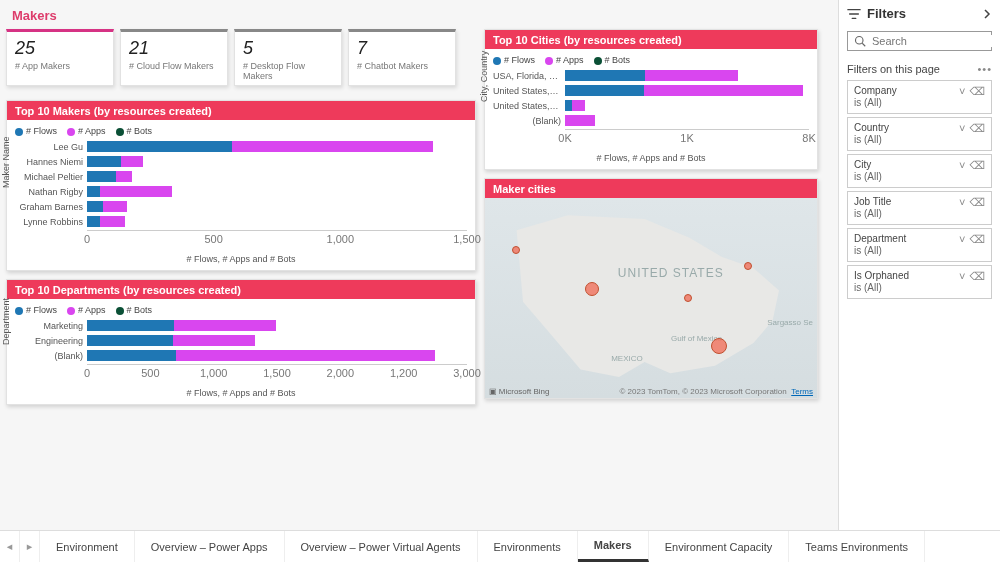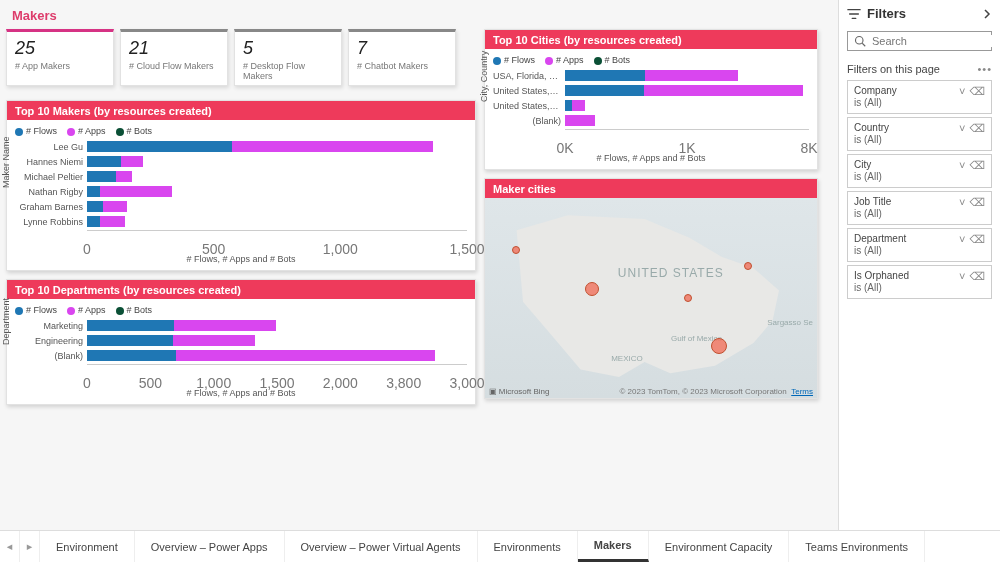--- a/index.html
+++ b/index.html
@@ -18,21 +18,21 @@
   .chart-header { background:#ee3a5b; color:#fff; font-size:11px; font-weight:600; padding:4px 8px 3px;}
   .legend { display:flex; gap:10px; padding:6px 8px 2px; align-items:flex-end; font-size:9px; color:#444;}
   .sw { width:8px; height:8px; border-radius:50%; display:inline-block; margin-right:3px; vertical-align:middle;}
   .sw.flows{background:#1f77b4;} .sw.apps{background:#d946ef;} .sw.bots{background:#0b5036;}
   .chart-body { padding:2px 8px 6px; position:relative;}
   .bar-row { display:flex; align-items:center; height:13px; margin-bottom:2px;}
   .bar-label { width:72px; text-align:right; font-size:9px; color:#555; padding-right:4px; white-space:nowrap; overflow:hidden; text-overflow:ellipsis;}
   .bar-track { flex:1; height:11px; position:relative;}
   .bar-seg { height:100%; display:inline-block; vertical-align:top;}
   .axis { position:relative; height:22px; margin-left:72px; border-top:1px solid #ccc;}
-  .axis span{position:absolute; top:2px; font-size:14px; color:#777; transform:translateX(-50%);margin-top:8px;}
+  .axis span{position:absolute; top:2px; font-size:11px; color:#777; transform:translateX(-50%);}
   .axis-title { text-align:center; font-size:9px; color:#555; margin-top:2px;}
   .ylabel { position:absolute; left:-2px; top:50%; transform:rotate(-90deg) translate(16px,-4px); transform-origin:left top; font-size:9px; color:#555;}
   .map { height:200px; position:relative; background:linear-gradient(#dfe6e9,#d5dde0); overflow:hidden;}
   .land { position:absolute; inset:6px; background:#e8e8e6; clip-path:polygon(8% 14%,24% 6%,48% 8%,62% 18%,72% 28%,82% 34%,90% 46%,88% 62%,82% 74%,70% 86%,56% 90%,48% 84%,40% 92%,28% 88%,20% 72%,10% 52%);}
   .map-label{position:absolute; left:40%; top:34%; font-size:12px; color:#9aa; letter-spacing:1px;}
   .dot{position:absolute;width:14px;height:14px;border-radius:50%;background:rgba(240,120,100,.85);border:1px solid #c05030;}
   .map-attr{position:absolute; bottom:2px; right:4px; font-size:8px; color:#777;}
   .map-attr a{color:#0067b8;}
   .bing{position:absolute; bottom:2px; left:4px; font-size:8px; color:#666;}
   
@@ -151,21 +151,21 @@
                   <div class="bar-label">(Blank)</div>
                   <div class="bar-track"><span class="bar-seg" style="width:23.333333333333332%;background:#1f77b4"></span><span class="bar-seg" style="width:68.33333333333333%;background:#d946ef"></span></div>
                 </div>
               </div>
             <div class="axis" id="axis-top_departments">
                 <span style="left: 0%;">0</span>
                 <span style="left: 16.6667%;">500</span>
                 <span style="left: 33.3333%;">1,000</span>
                 <span style="left: 50%;">1,500</span>
                 <span style="left: 66.6667%;">2,000</span>
-                <span style="left: 83.3333%;">3,800</span>
+                <span style="left: 83.3333%;">1,200</span>
                 <span style="left: 100%;">3,000</span>
               </div>
             <div class="axis-title"># Flows, # Apps and # Bots</div>
           </div>
         </div>
       </div>
 
       <div class="col" style="width:334px;">
 
         <div class="card" id="chart-top_cities">

